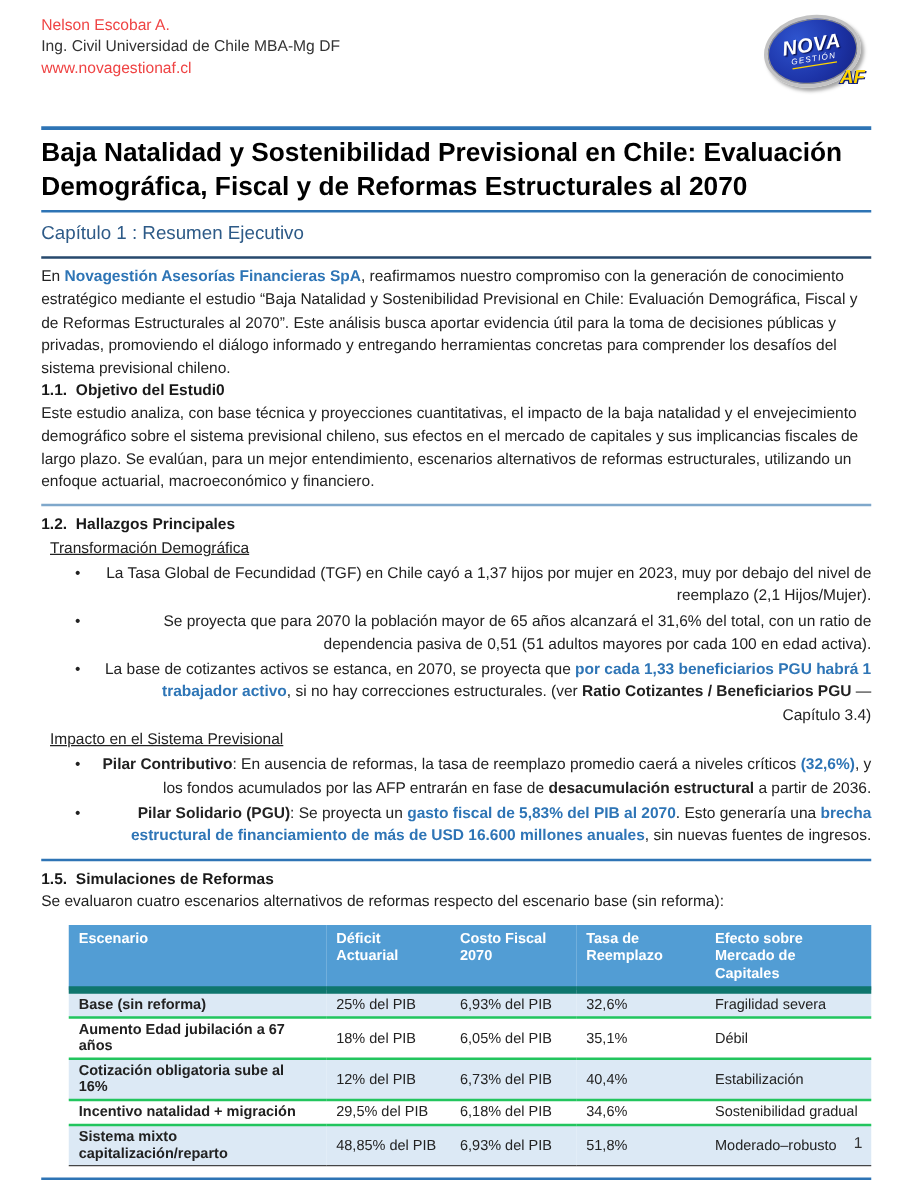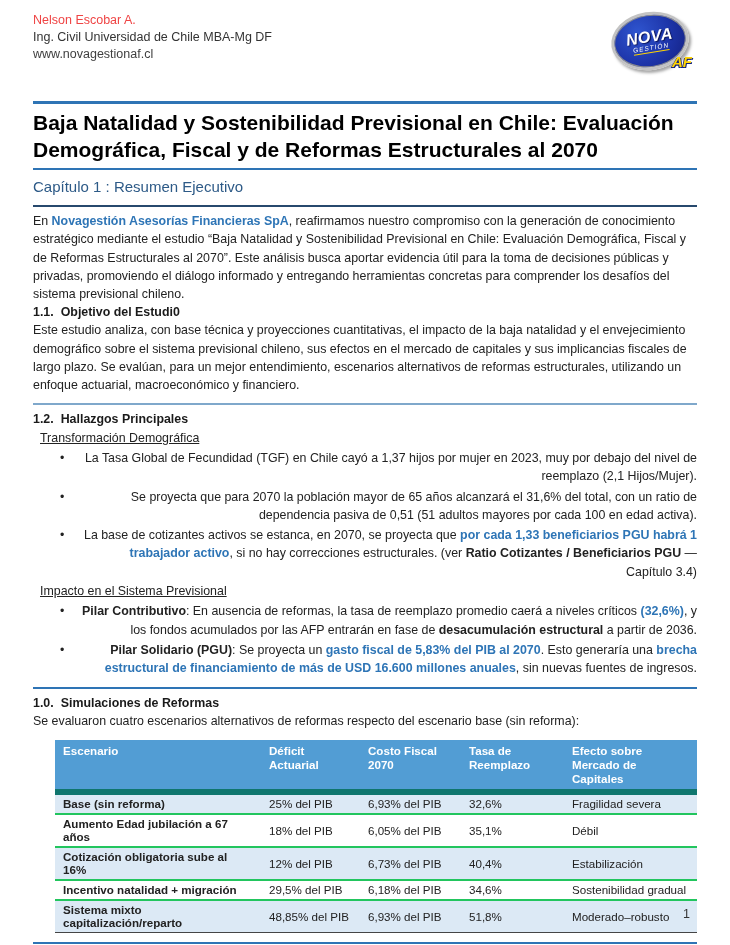--- a/index.html
+++ b/index.html
@@ -4,21 +4,21 @@
 <style>
   html,body{margin:0;padding:0;background:#ffffff;}
   body{width:730px;height:945px;font-family:"Liberation Sans","DejaVu Sans",sans-serif;color:#222;}
   .page{position:relative;width:730px;height:945px;box-sizing:border-box;padding:12px 33px 0 33px;overflow:hidden;background:#fff;}
 
   
   .hdr{display:flex;justify-content:space-between;align-items:flex-start;}
   .hdr-left{font-size:12.5px;line-height:17px;}
   .author{color:#ef4444;}
   .creds{color:#333;}
-  .site{color:#404040;cursor:pointer;}
+  .site{color:#ef4444;cursor:pointer;}
 
   
   .logo{position:relative;width:84px;height:62px;margin-top:-2px;margin-right:4px;}
   .logo-oval{position:absolute;left:2px;top:2px;width:72px;height:52px;border-radius:50%;
     background:radial-gradient(circle at 35% 30%, #2f55cf 0%, #1d34a8 55%, #131f7e 100%);
     border:3px solid #c3c3c3;box-shadow:2px 3px 3px rgba(0,0,0,.35), inset 0 0 0 1px #8a8a8a;
     transform:rotate(-9deg);display:flex;flex-direction:column;align-items:center;justify-content:center;}
   .logo-nova{color:#fff;font-style:italic;font-weight:bold;font-size:16px;letter-spacing:.5px;line-height:15px;text-shadow:1px 1px 1px #0a1150;}
   .logo-gestion{color:#fff;font-style:italic;font-size:6.5px;letter-spacing:1px;border-bottom:1.5px solid #ffd400;padding-bottom:1px;line-height:7px;}
   .logo-af{position:absolute;right:1px;bottom:2px;color:#ffd400;font-style:italic;font-weight:bold;font-size:15px;text-shadow:1px 1px 0 #11207a,-1px 1px 0 #11207a;}
@@ -102,21 +102,21 @@
     <li><span>La base de cotizantes activos se estanca, en 2070, se proyecta que </span><span class="c1">por cada 1,33 beneficiarios PGU habrá 1 trabajador activo</span><span>, si no hay correcciones estructurales. (ver </span><span class="b">Ratio Cotizantes / Beneficiarios PGU</span><span> — Capítulo 3.4)</span></li>
   </ul>
   <div class="subhead">Impacto en el Sistema Previsional</div>
   <ul class="bullets">
     <li><span class="b">Pilar Contributivo</span><span>: En ausencia de reformas, la tasa de reemplazo promedio caerá a niveles críticos </span><span class="c1">(32,6%)</span><span>, y los fondos acumulados por las AFP entrarán en fase de </span><span class="b">desacumulación estructural</span><span> a partir de 2036.</span></li>
     <li><span class="b">Pilar Solidario (PGU)</span><span>: Se proyecta un </span><span class="c1">gasto fiscal de 5,83% del PIB al 2070</span><span>. Esto generaría una </span><span class="c1">brecha estructural de financiamiento de más de USD 16.600 millones anuales</span><span>, sin nuevas fuentes de ingresos.</span></li>
   </ul>
 
   <div class="rule rule-accent2"></div>
 
-  <h3 class="sec" style="margin-top:6px;"><span>1.0.</span><span class="sp">Simulaciones de Reformas</span></h3>
+  <h3 class="sec" style="margin-top:6px;"><span>1.5.</span><span class="sp">Simulaciones de Reformas</span></h3>
   <p class="body" style="margin-top:0;">Se evaluaron cuatro escenarios alternativos de reformas respecto del escenario base (sin reforma):</p>
 
   <table class="tbl">
     <colgroup>
       <col style="width:206px">
         <col style="width:99px">
         <col style="width:101px">
         <col style="width:103px">
         <col style="width:133px">
     </colgroup>

